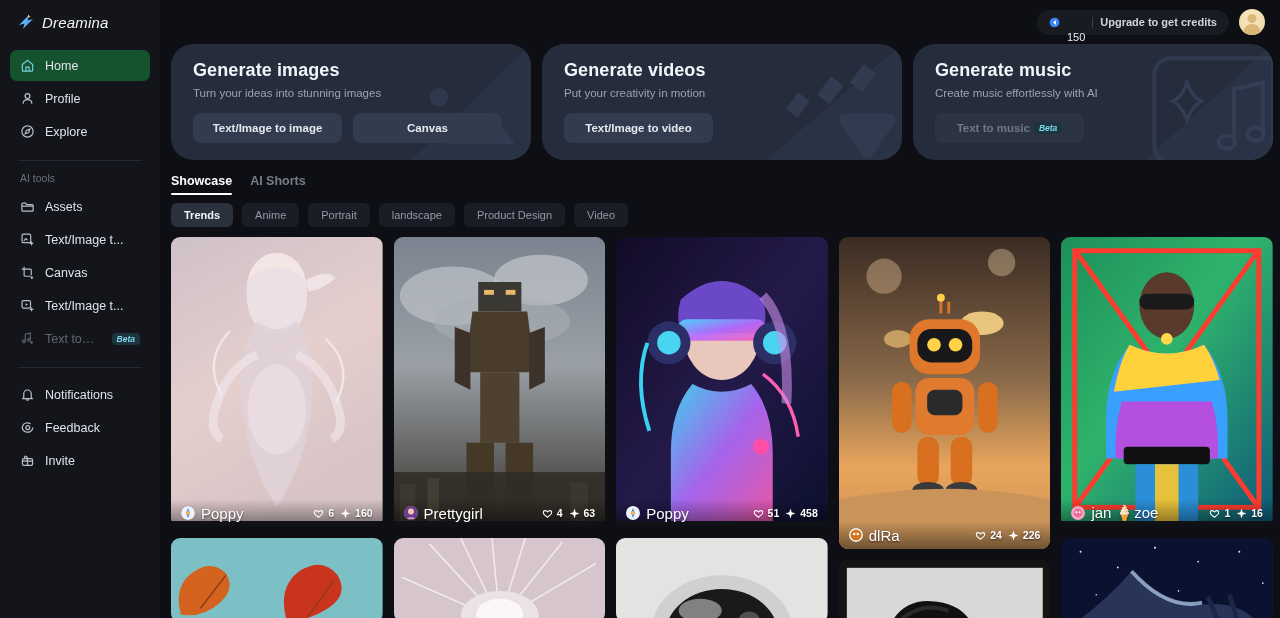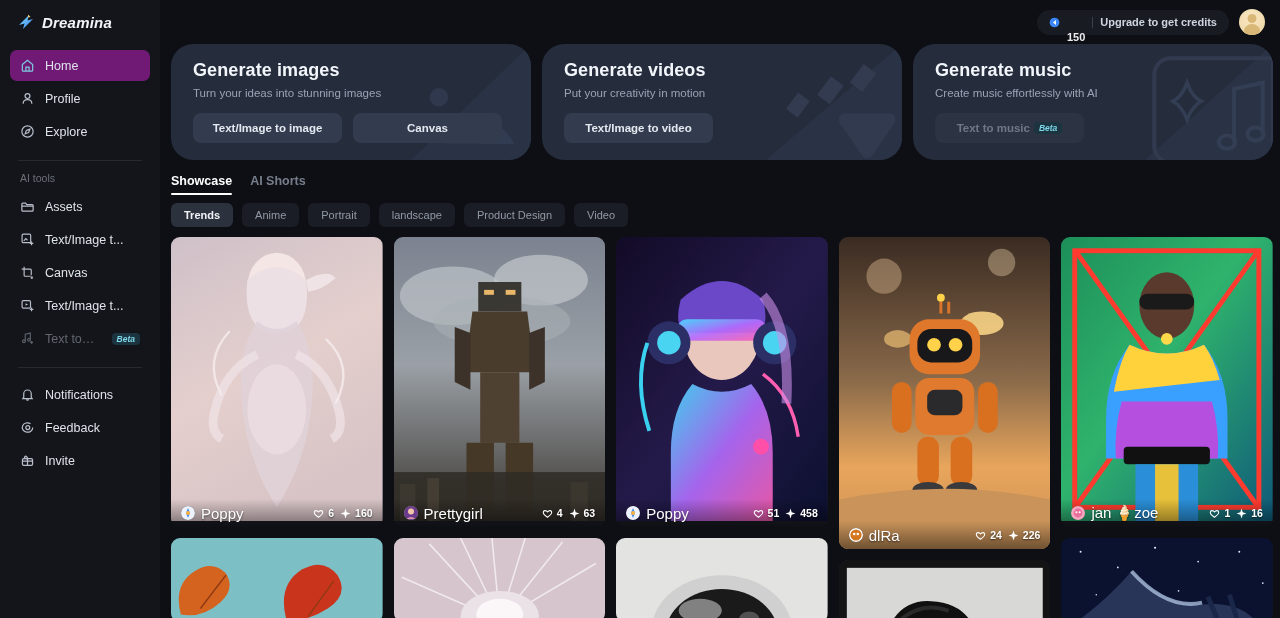--- a/index.html
+++ b/index.html
@@ -18,31 +18,31 @@
     background: #13151b;
     padding: 0 10px;
     display: flex; flex-direction: column;
   }
   .logo-row {
     display: flex; align-items: center; gap: 6px;
     height: 44px; padding-left: 6px; margin-bottom: 6px;
   }
   .logo-mark { width: 20px; height: 20px; flex: 0 0 20px; }
   .logo-text {
-    font-size: 15px; font-weight: bold; font-style: italic;
+    font-size: 15px; font-weight: normal; font-style: italic;
     color: #f2f4f8; letter-spacing: .2px;
   }
   .nav-item {
     display: flex; align-items: center; gap: 10px;
     height: 31px; padding: 0 10px; border-radius: 7px;
     color: #dfe3ea; font-size: 12.5px; cursor: pointer;
     margin-bottom: 2px; white-space: nowrap; overflow: hidden;
   }
   .nav-item.active { background: #1e2franç; }
-  .nav-item.active { background: #701a75; }
+  .nav-item.active { background: #14532d; }
   .nav-item.dim { color: #62676f; }
   .nav-ico { width: 15px; height: 15px; flex: 0 0 15px; opacity: .92; }
   .nav-label { overflow: hidden; text-overflow: ellipsis; }
   .sb-divider { height: 1px; background: #262a33; margin: 11px 8px; }
   .sb-section {
     font-size: 10.5px; color: #6b7079; padding: 0 10px; margin-bottom: 7px;
   }
   .beta {
     font-size: 8.5px; font-style: italic; font-weight: bold;
     color: #7fd8e8; background: #1b3440; border-radius: 4px;
@@ -54,21 +54,21 @@
   .topbar {
     height: 44px; display: flex; align-items: center;
     justify-content: flex-end; padding-right: 15px; gap: 10px;
   }
   .credits {
     display: flex; align-items: center; gap: 7px;
     background: #181b22; border-radius: 14px;
     height: 25px; padding: 0 12px; font-size: 11px; cursor: pointer;
   }
   .credit-ico { width: 11px; height: 11px; flex:0 0 11px; }
-  .credit-num { color: #e9ecf1; font-weight: bold; margin-top: 30px; }
+  .credit-num { color: #e9ecf1; font-weight: normal; margin-top: 30px; }
   .credit-sep { width: 1px; height: 11px; background: #3a3f49; }
   .upgrade { color: #cfd5e0; font-weight: bold; }
   .avatar {
     width: 26px; height: 26px; border-radius: 50%;
     background: radial-gradient(circle at 45% 35%, #fbe9c4, #e8d2a0);
     position: relative; overflow: hidden; cursor: pointer;
   }
   .avatar::before {
     content:''; position:absolute; left:50%; top:5px;
     width:9px; height:9px; border-radius:50%;

